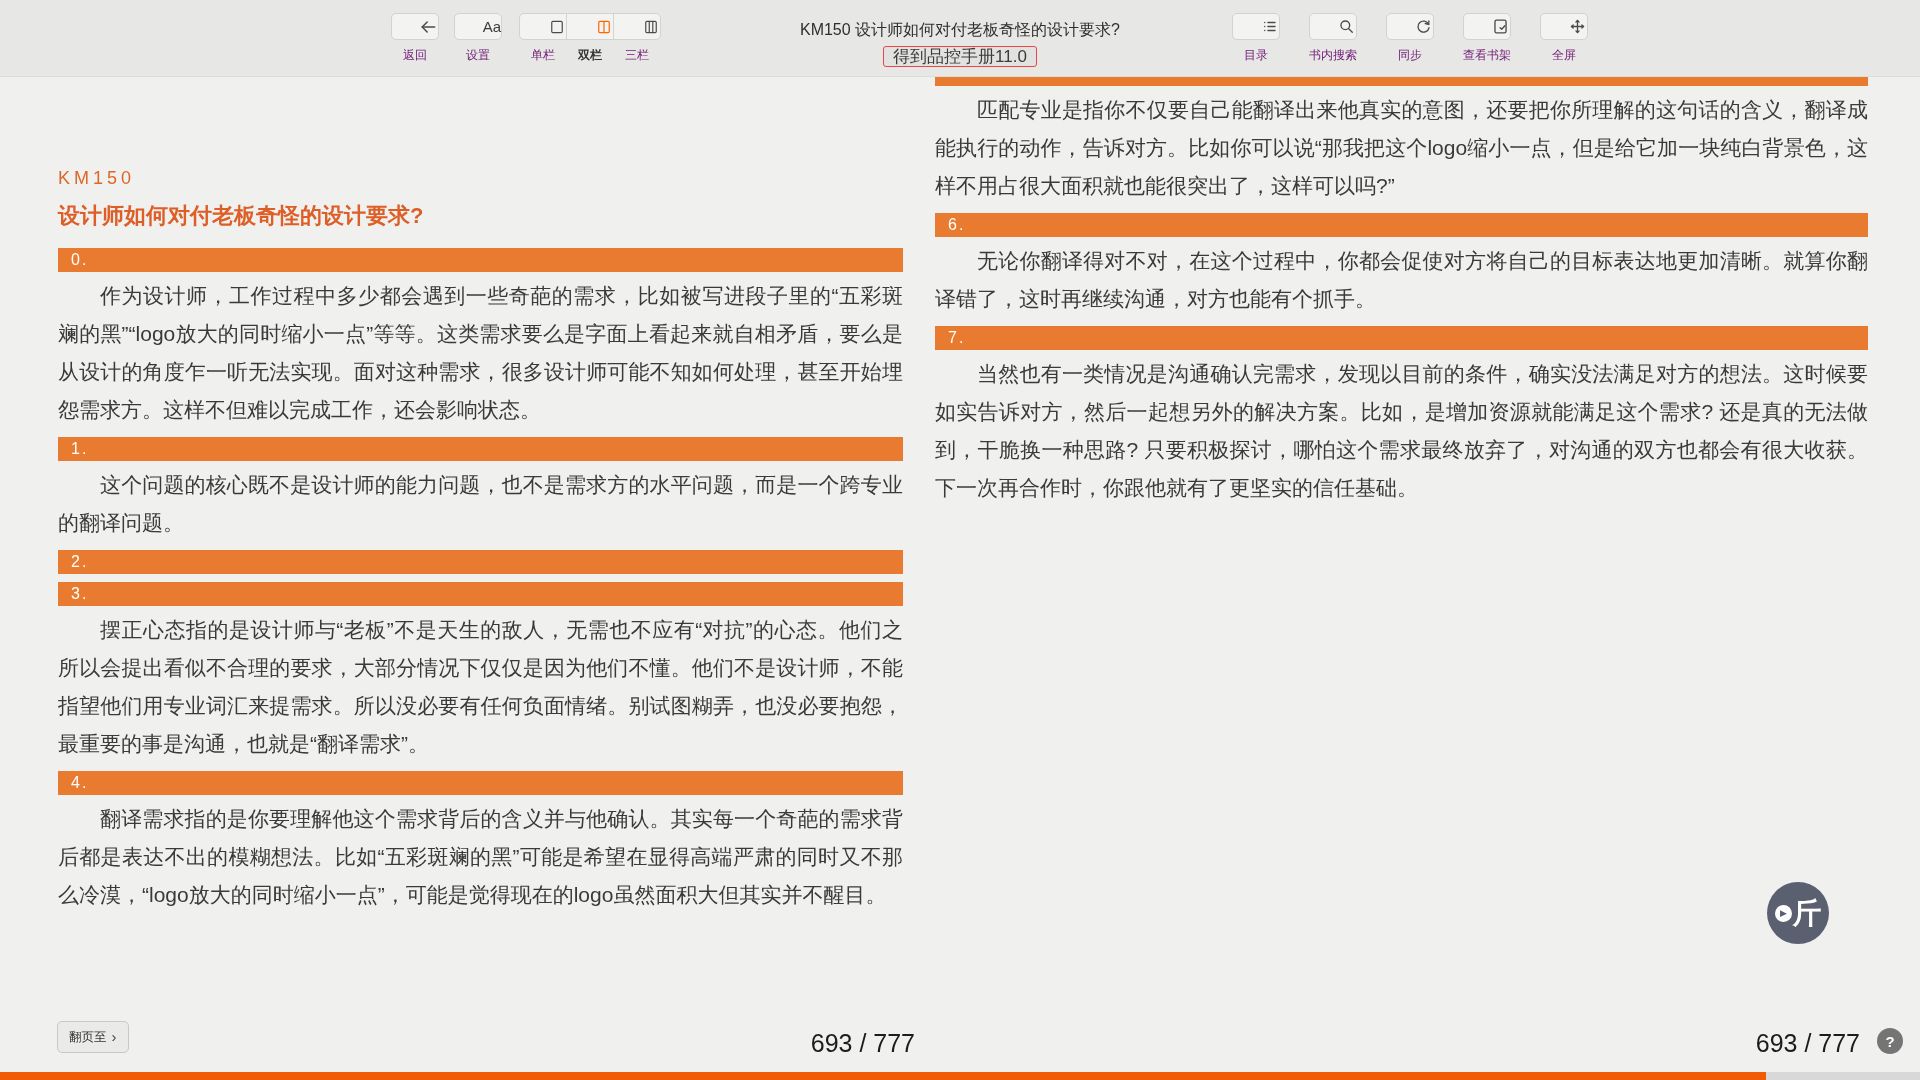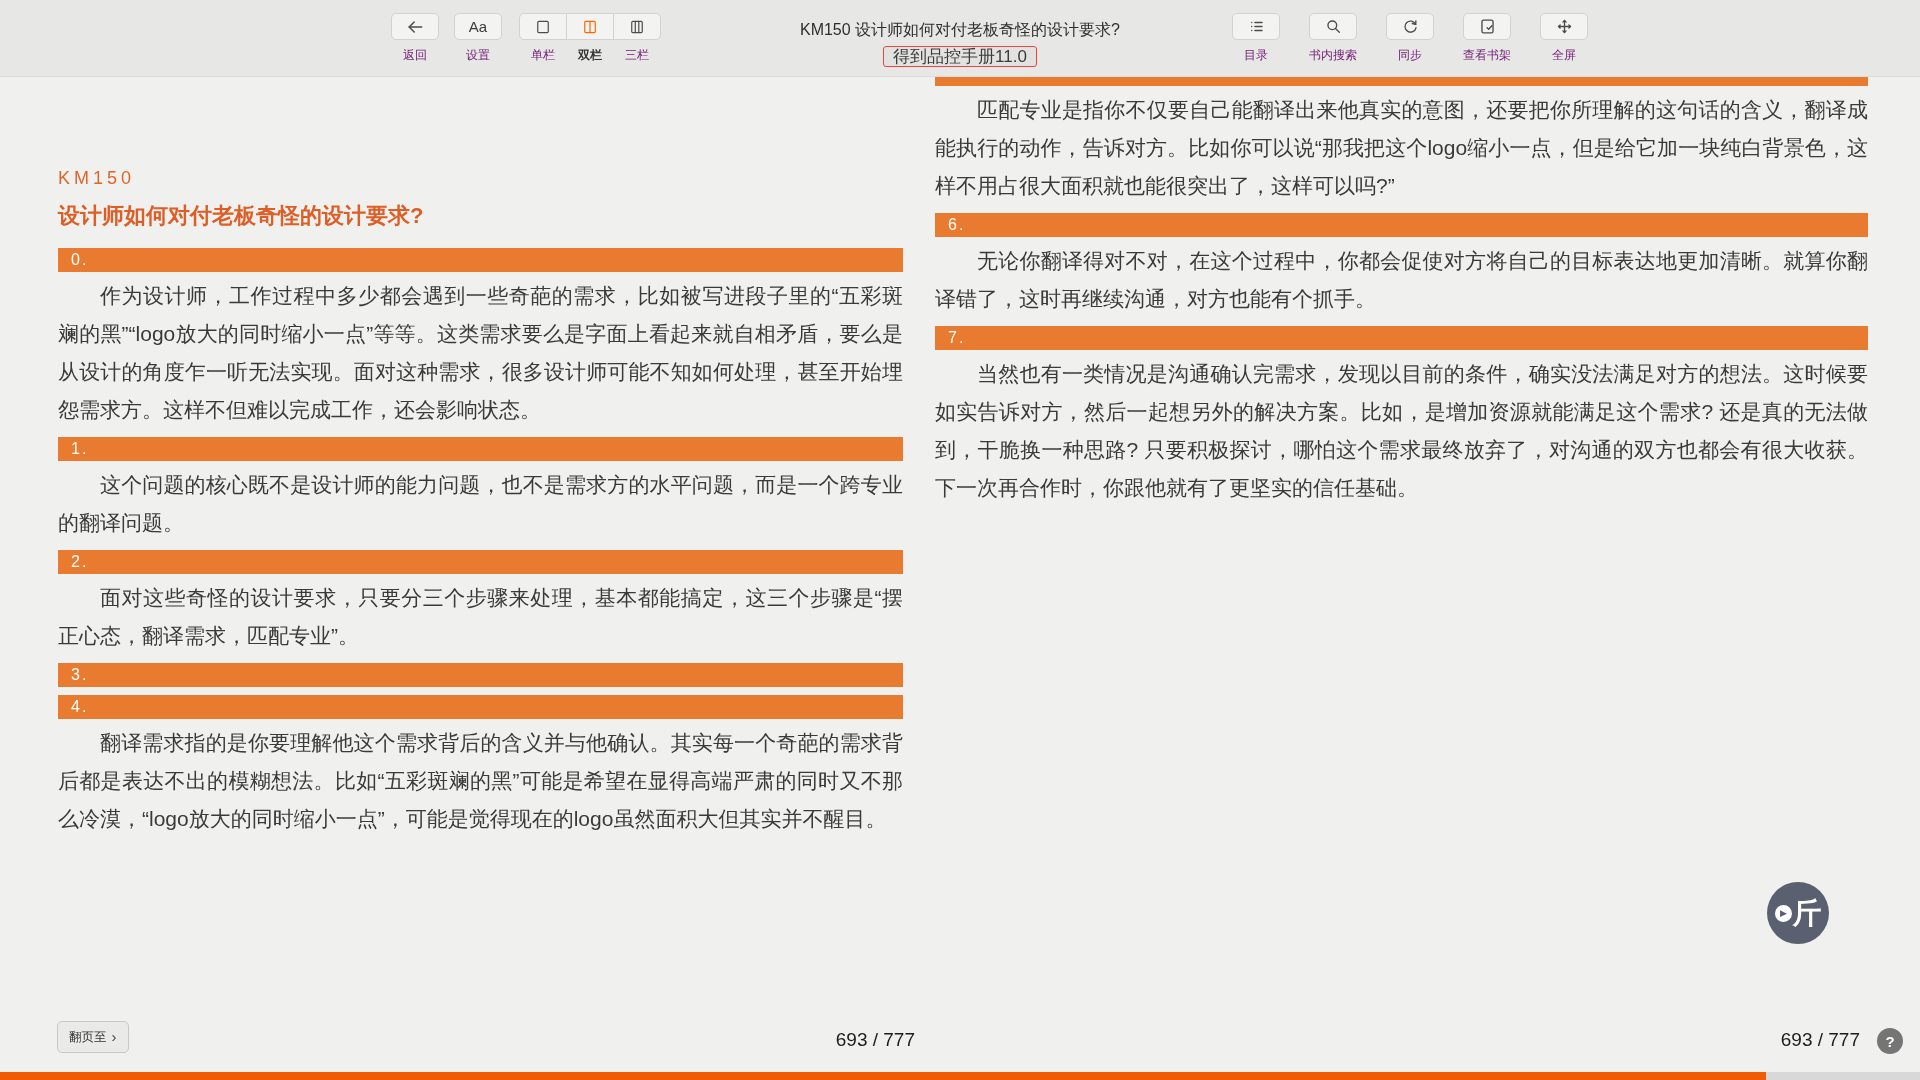--- a/index.html
+++ b/index.html
@@ -15,21 +15,21 @@
     background:#e7e7e5;border-bottom:1px solid #dcdcda;z-index:10;
   }
   .tb-left{position:absolute;left:391px;top:13px;display:flex;align-items:flex-start;}
   .tb-right{position:absolute;left:1232px;top:13px;display:flex;gap:14px;}
   .tool{display:flex;flex-direction:column;align-items:center;}
   .tool + .tool{margin-left:15px;}
   .seg-group{display:flex;margin-left:17px;}
   .seg-group .tool{margin-left:0;}
   .seg-group .tool + .tool{margin-left:-1px;}
   .tbtn{
-    width:48px;height:27px;display:flex;align-items:center;justify-content:center;
+    width:48px;height:27px;display:flex;align-items:center;justify-content:flex-end;
     background:#f3f3f1;border:1px solid #d2d2d0;border-radius:5px;
     box-sizing:border-box;cursor:pointer;padding:0;
   }
   .seg-group .tool:first-child .tbtn{border-radius:5px 0 0 5px;}
   .seg-group .tool:nth-child(2) .tbtn{border-radius:0;}
   .seg-group .tool:last-child .tbtn{border-radius:0 5px 5px 0;}
   .tool-label{margin-top:9px;font-size:12px;color:#701a75;line-height:12px;white-space:nowrap;}
   .tool.active .tool-label{color:#333;font-weight:bold;}
   .aa-glyph{font-size:15px;color:#3c3c3c;letter-spacing:0;}
   .tbtn svg{display:block;}
@@ -63,21 +63,21 @@
     text-align:justify;text-indent:2em;
   }
   
   .page-turn{
     position:absolute;left:57px;top:1021px;height:32px;z-index:2;
     display:flex;align-items:center;gap:5px;padding:0 11px;
     background:#eaeae8;border:1px solid #c8c8c6;border-radius:5px;
     font-size:12.5px;color:#333;cursor:pointer;
   }
   .page-turn .chev{font-size:15px;line-height:12px;color:#444;}
-  .pagenum{position:absolute;top:1029px;font-size:19px;color:#1c1c1c;text-align:right;z-index:2;}
+  .pagenum{position:absolute;top:1029px;font-size:25px;color:#1c1c1c;text-align:right;z-index:2;}
   .pagenum-left{left:58px;width:857px;}
   .pagenum-right{left:935px;width:925px;}
   .help-circle{
     position:absolute;left:1877px;top:1028px;width:26px;height:26px;border-radius:50%;
     background:#757575;color:#fff;font-size:15px;font-weight:bold;
     display:flex;align-items:center;justify-content:center;cursor:pointer;z-index:2;
   }
   .listen-btn{
     position:absolute;left:1767px;top:882px;width:62px;height:62px;border-radius:50%;
     background:#5a6070;display:flex;align-items:center;justify-content:center;
@@ -220,25 +220,25 @@
   <p class="para">作为设计师，工作过程中多少都会遇到一些奇葩的需求，比如被写进段子里的“五彩斑斓的黑”“logo放大的同时缩小一点”等等。这类需求要么是字面上看起来就自相矛盾，要么是从设计的角度乍一听无法实现。面对这种需求，很多设计师可能不知如何处理，甚至开始埋怨需求方。这样不但难以完成工作，还会影响状态。</p>
 
   <div class="sec-bar">
     <span class="sec-num">1.</span>
   </div>
   <p class="para">这个问题的核心既不是设计师的能力问题，也不是需求方的水平问题，而是一个跨专业的翻译问题。</p>
 
   <div class="sec-bar">
     <span class="sec-num">2.</span>
   </div>
-  <p class="para">面对这些奇怪的设计要求，只要分三个步骤来处理，基本都能搞定，这三个步骤是“摆正心态，翻译需求，匹配专业”。</p>
 
   <div class="sec-bar">
     <span class="sec-num">3.</span>
   </div>
+  <p class="para">摆正心态指的是设计师与“老板”不是天生的敌人，无需也不应有“对抗”的心态。他们之所以会提出看似不合理的要求，大部分情况下仅仅是因为他们不懂。他们不是设计师，不能指望他们用专业词汇来提需求。所以没必要有任何负面情绪。别试图糊弄，也没必要抱怨，最重要的事是沟通，也就是“翻译需求”。</p>
 
   <div class="sec-bar">
     <span class="sec-num">4.</span>
   </div>
   <p class="para">翻译需求指的是你要理解他这个需求背后的含义并与他确认。其实每一个奇葩的需求背后都是表达不出的模糊想法。比如“五彩斑斓的黑”可能是希望在显得高端严肃的同时又不那么冷漠，“logo放大的同时缩小一点”，可能是觉得现在的logo虽然面积大但其实并不醒目。</p>
 </section>
 
 <section class="col col-right">
   <div class="sec-bar clipped">
     <span class="sec-num">5.</span>

